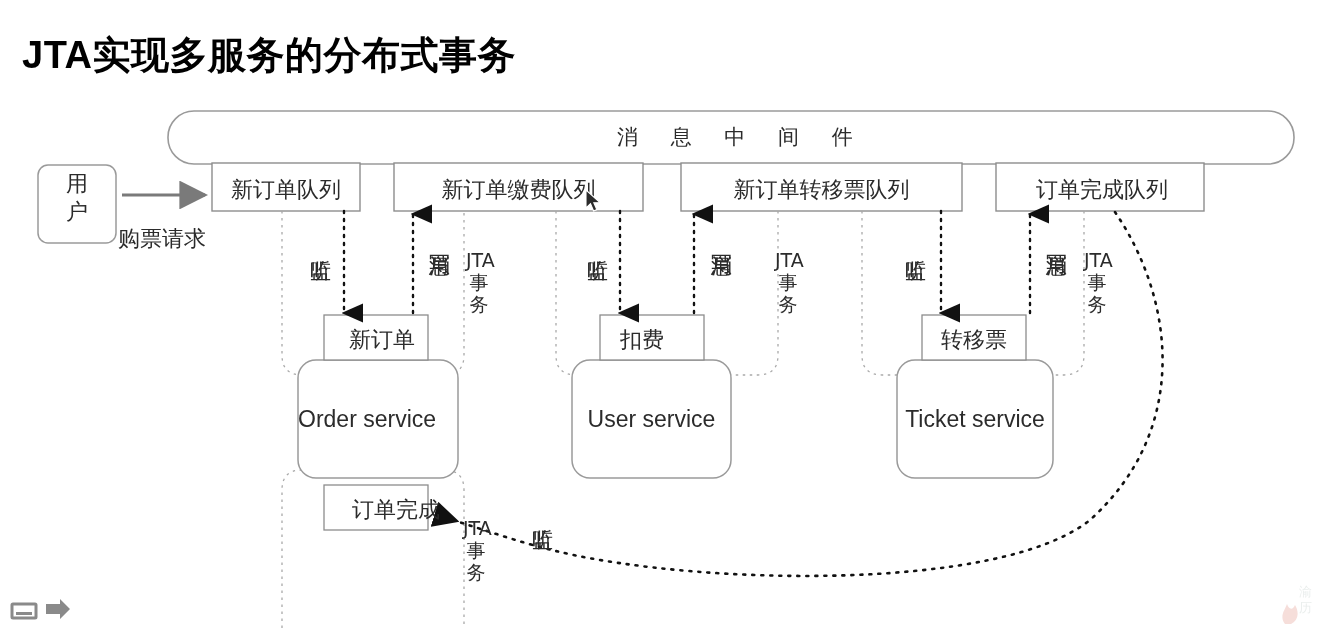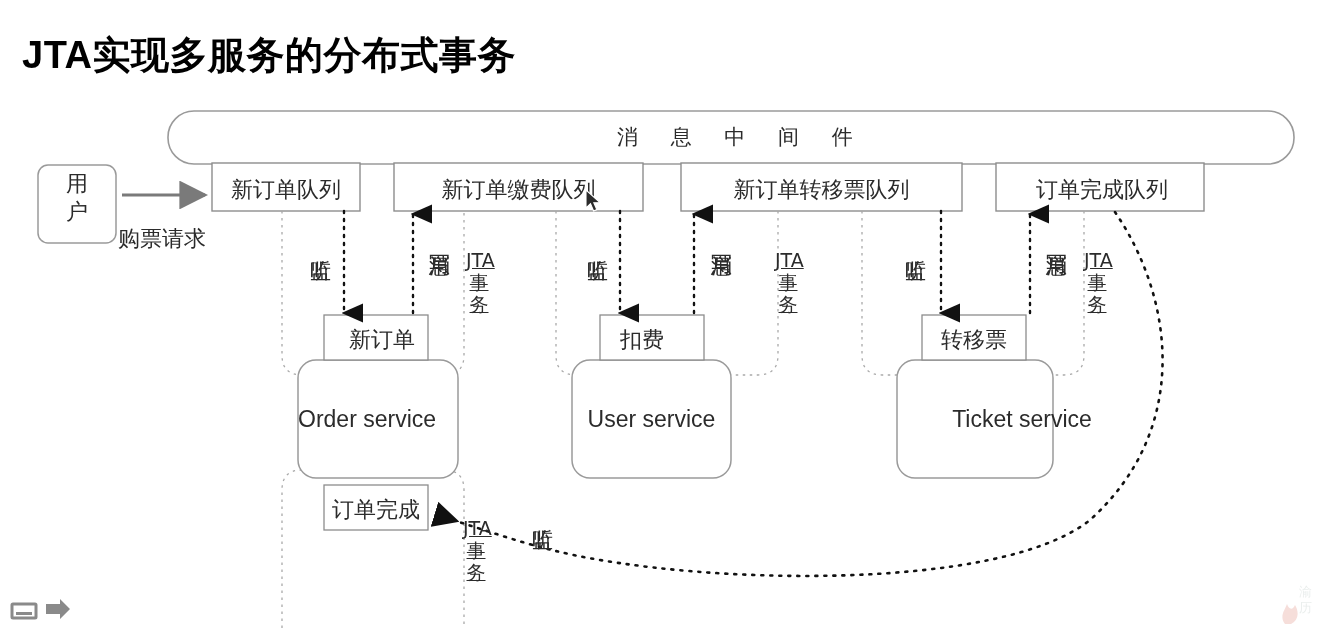--- a/index.html
+++ b/index.html
@@ -22,21 +22,21 @@
 
   .lbl{position:absolute;white-space:nowrap;color:#2b2b2b;}
   .lbl-box{font-size:22px;}
   .cn{font-family:"DejaVu Sans","Liberation Sans",sans-serif;}
   .vert{writing-mode:vertical-rl;text-orientation:upright;line-height:1.12;}
 
   .mid-title{font-size:21px;letter-spacing:13px;}
   .queue-t{font-size:22px;}
   .svc-t{font-size:23px;}
   .small-t{font-size:21px;}
-  .jta-t{font-size:19px;line-height:1.15;text-align:center;text-decoration:underline;}
+  .jta-t{font-size:19px;line-height:1.15;text-align:center;}
   .req-t{font-size:22px;}
 
   .user-t{font-size:22px;line-height:1.12;text-align:center;}
 
   .watermark{
     position:absolute;right:6px;bottom:2px;width:86px;height:46px;
     opacity:.38;
   }
   .tb-icons{position:absolute;left:8px;bottom:2px;}
 </style>
@@ -119,25 +119,25 @@
   <div class="lbl small-t cn vert" style="left:709px;top:238px;">写消息</div>
   <div class="lbl jta-t cn" style="left:775px;top:250px;width:26px;">JTA<br>事<br>务</div>
 
   <div class="lbl small-t cn vert" style="left:903px;top:243px;">监听</div>
   <div class="lbl small-t cn vert" style="left:1044px;top:238px;">写消息</div>
   <div class="lbl jta-t cn" style="left:1084px;top:250px;width:26px;">JTA<br>事<br>务</div>
 
   <div class="lbl lbl-box cn" style="left:324px;top:325px;width:116px;text-align:center;">新订单</div>
   <div class="lbl lbl-box cn" style="left:600px;top:325px;width:84px;text-align:center;">扣费</div>
   <div class="lbl lbl-box cn" style="left:922px;top:325px;width:104px;text-align:center;">转移票</div>
-  <div class="lbl lbl-box cn" style="left:324px;top:495px;width:104px;text-align:center;">订单完成</div>
+  <div class="lbl lbl-box cn" style="left:324px;top:495px;width:104px;text-align:center;padding-left:20px;">订单完成</div>
 
   <div class="lbl svc-t" style="left:298px;top:406px;width:128px;text-align:center;">Order service</div>
   <div class="lbl svc-t" style="left:572px;top:406px;width:159px;text-align:center;">User service</div>
-  <div class="lbl svc-t" style="left:897px;top:406px;width:156px;text-align:center;margin-left:47px;">Ticket service</div>
+  <div class="lbl svc-t" style="left:897px;top:406px;width:156px;text-align:center;">Ticket service</div>
 
   <div class="lbl jta-t cn" style="left:463px;top:518px;width:26px;">JTA<br>事<br>务</div>
   <div class="lbl small-t cn vert" style="left:530px;top:512px;">监听</div>
 
   <div class="tb-icons">
     <svg width="64" height="26" viewBox="0 0 64 26">
       <rect x="4" y="8" width="24" height="14" rx="1" fill="none" stroke="#8a8a8a" stroke-width="3"></rect>
       <rect x="8" y="16" width="16" height="3" fill="#8a8a8a"></rect>
       <path d="M38,8 L52,8 L52,3 L62,13 L52,23 L52,18 L38,18 Z" fill="#8a8a8a"></path>
     </svg>

